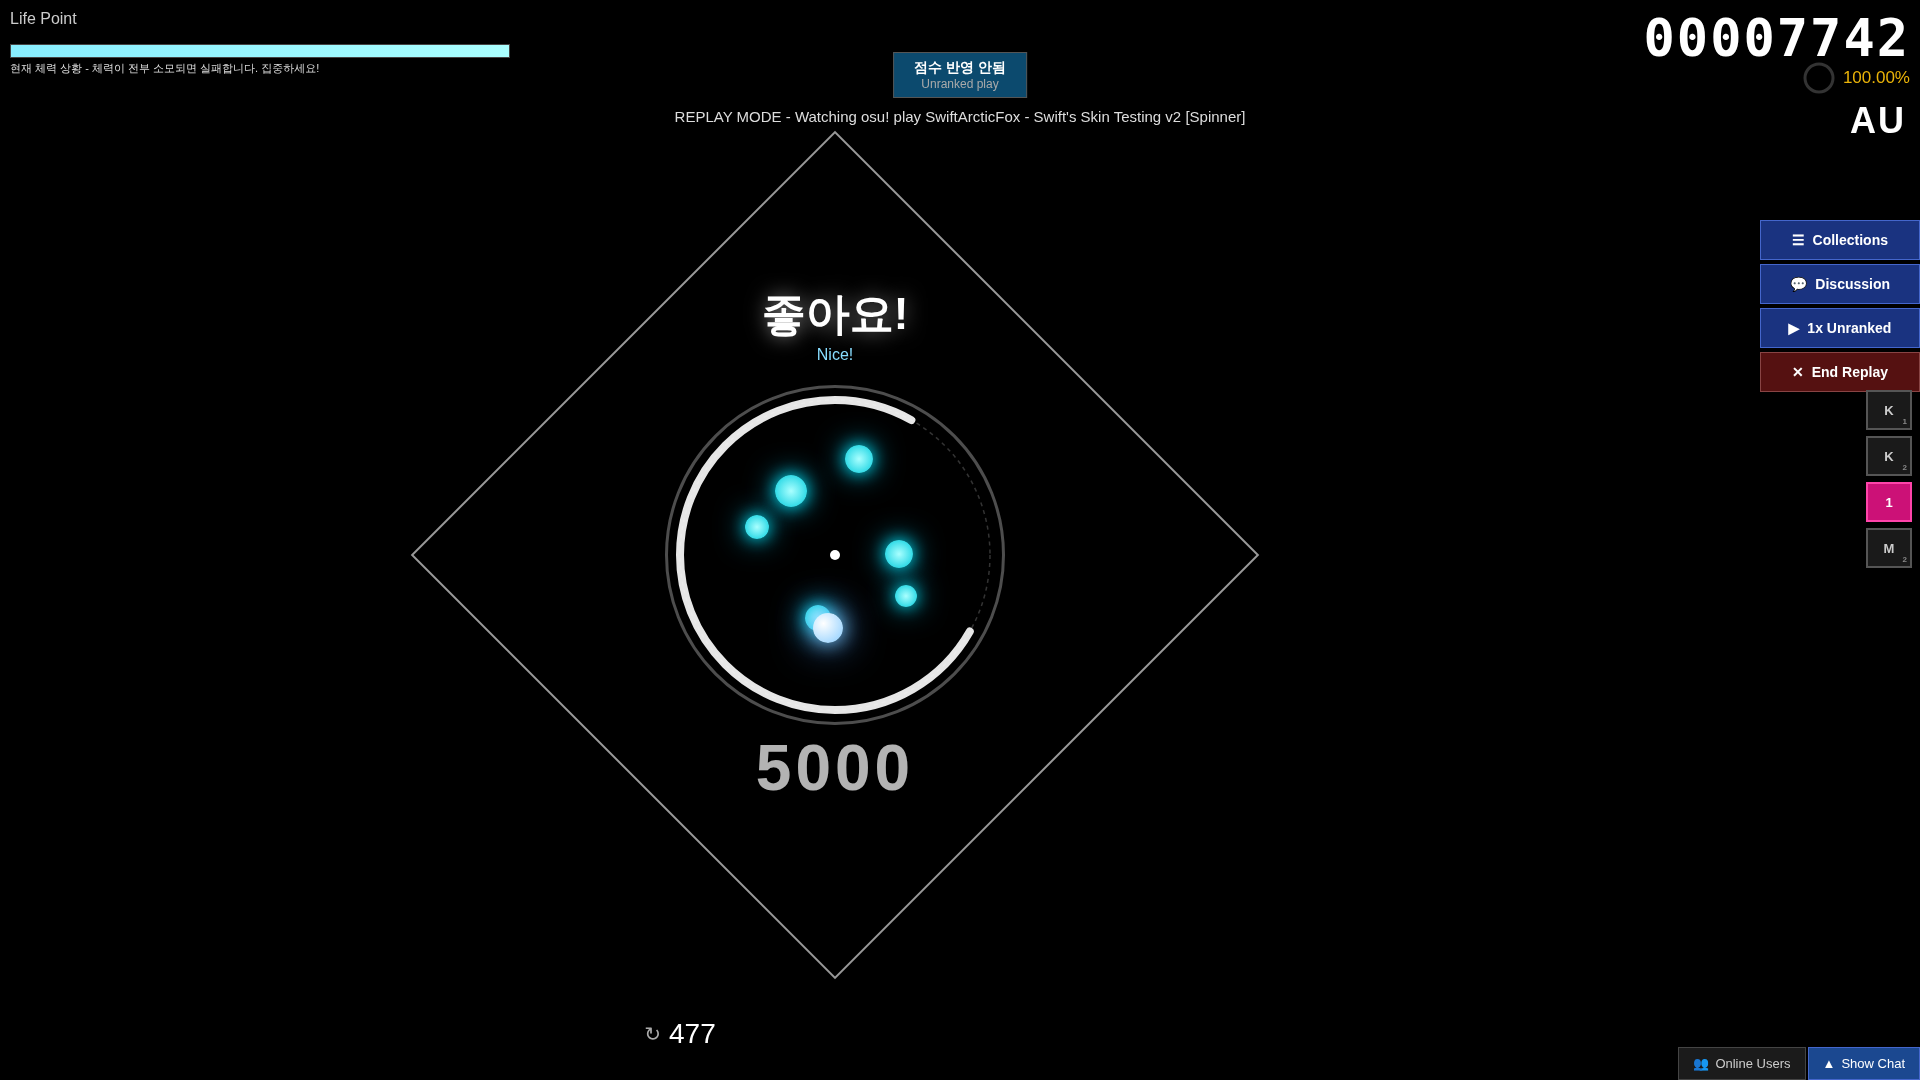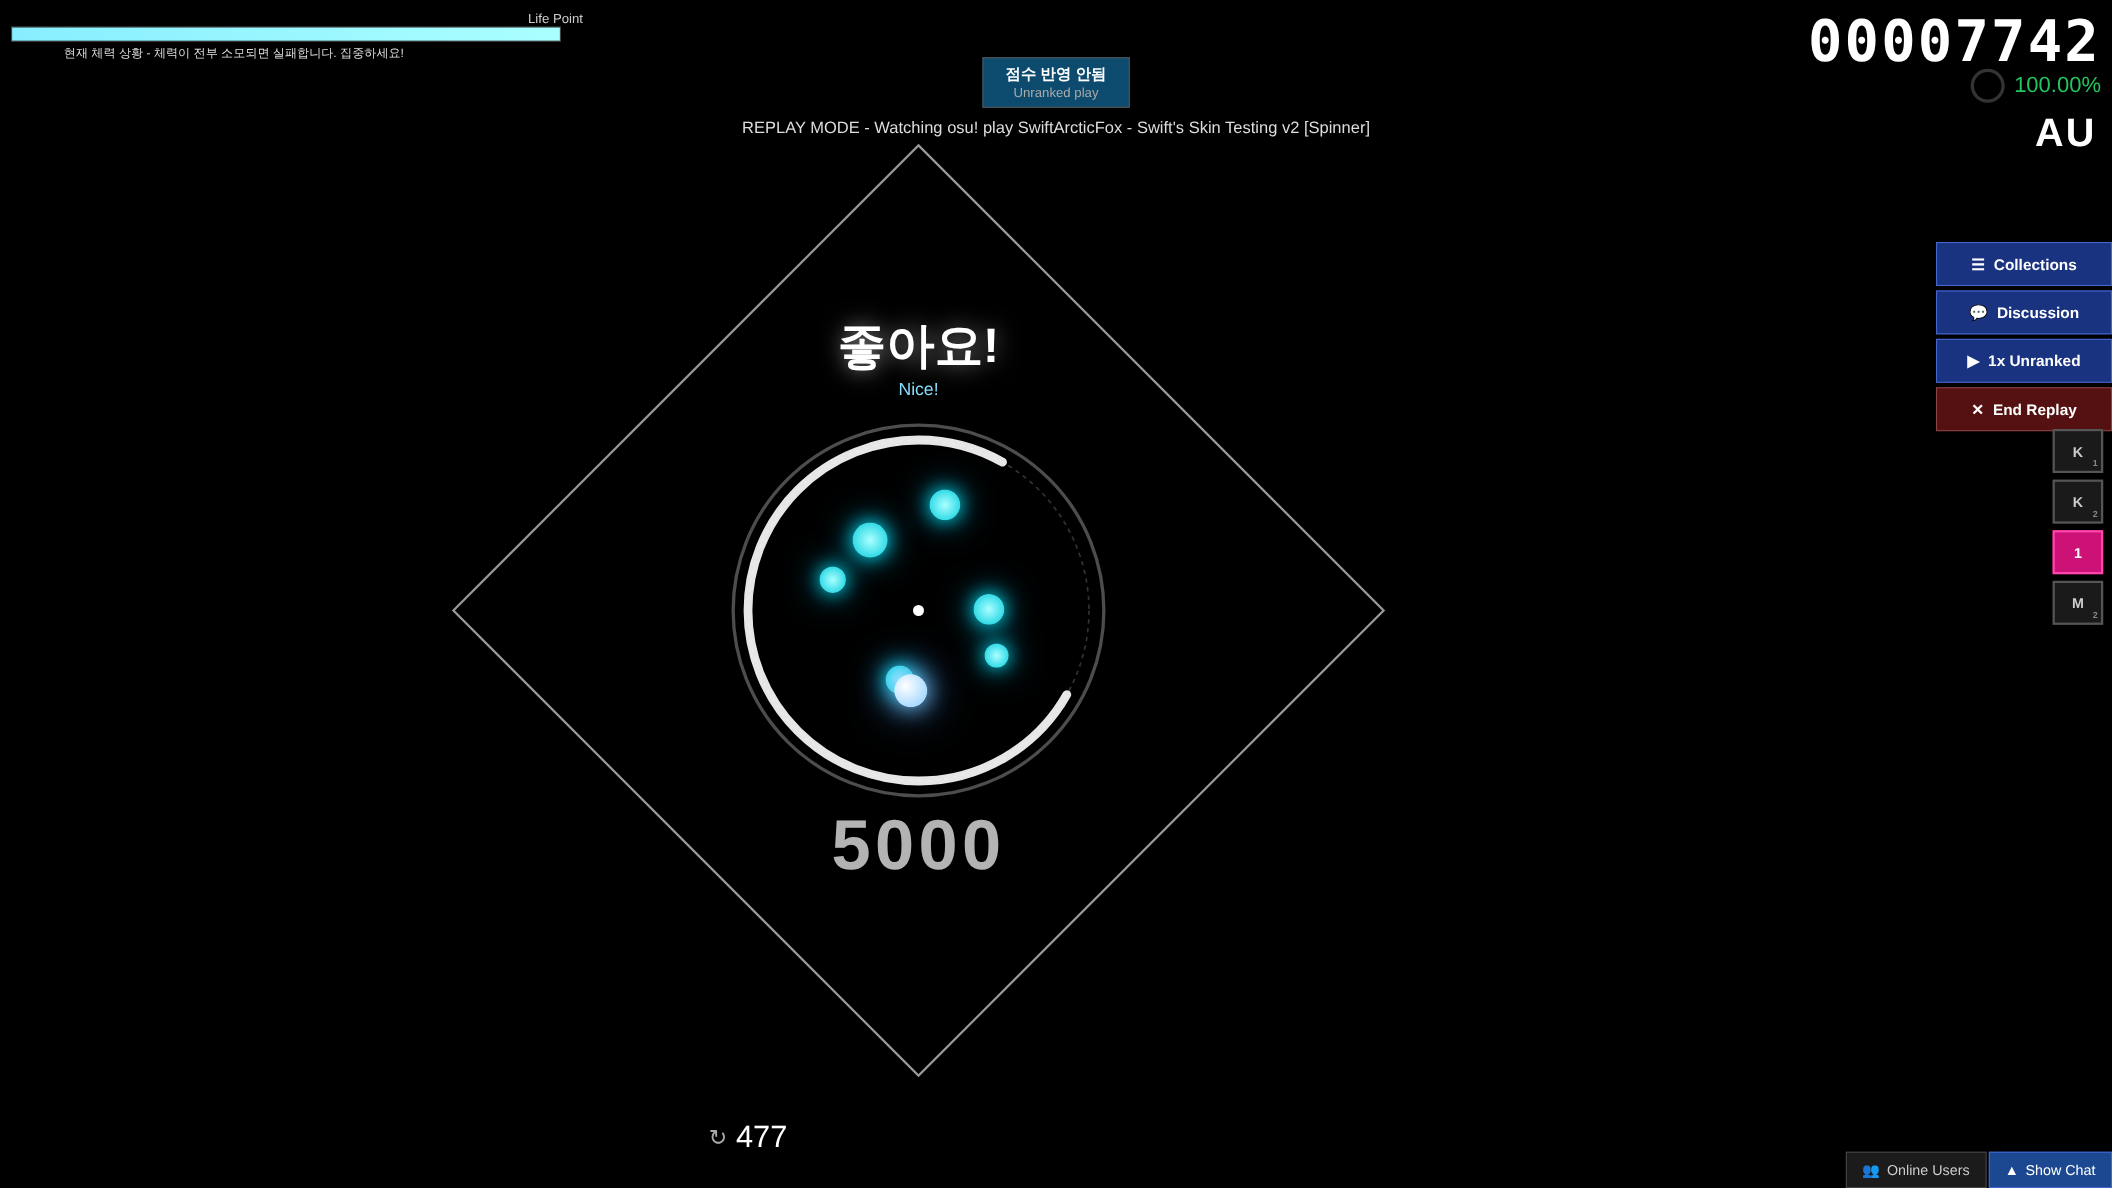--- a/index.html
+++ b/index.html
@@ -16,44 +16,42 @@
 
     
     #life-point-section {
       position: absolute;
       top: 10px;
       left: 10px;
       width: 520px;
     }
 
     #life-point-label {
-      font-size: 12px;
+      font-size: 16px;
       color: #ccc;
-      margin-bottom: 0;
-      text-align: right;
+      margin-bottom: 16px;
     }
 
     #life-bar-container {
       width: 500px;
       height: 14px;
       background: #111;
       border: 1px solid #444;
     }
 
     #life-bar-fill {
       height: 100%;
       background: linear-gradient(to right, #88eeff, #aaffff);
       width: 100%;
     }
 
     #life-status-text {
       font-size: 11px;
       color: #ddd;
       margin-top: 3px;
-      margin-left: 48px;
     }
 
     
     #score-display {
       position: absolute;
       top: 8px;
       right: 10px;
       font-size: 52px;
       font-weight: bold;
       color: #fff;
@@ -70,22 +68,22 @@
       align-items: center;
       gap: 6px;
     }
 
     #accuracy-circle {
       width: 36px;
       height: 36px;
     }
 
     #accuracy-text {
-      font-size: 20px;
-      color: #22c55e;
+      font-size: 17px;
+      color: #eab308;
     }
 
     
     #au-badge {
       position: absolute;
       top: 100px;
       right: 14px;
       font-size: 36px;
       font-weight: bold;
       color: #fff;

